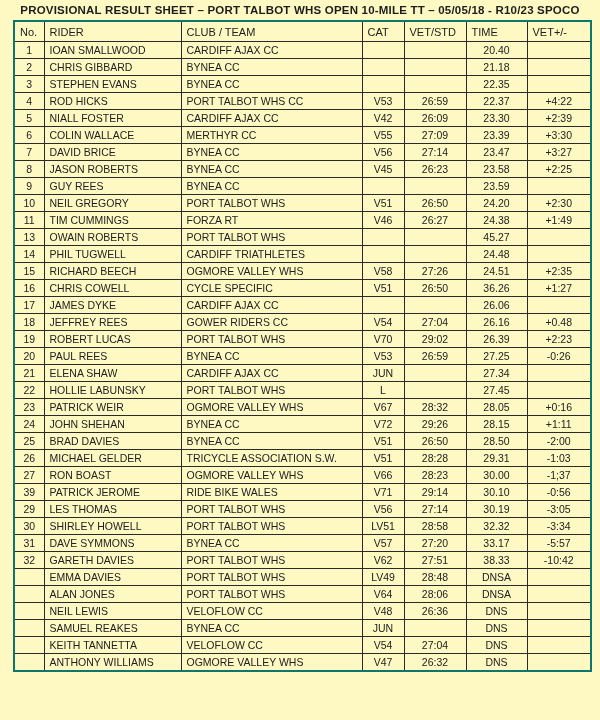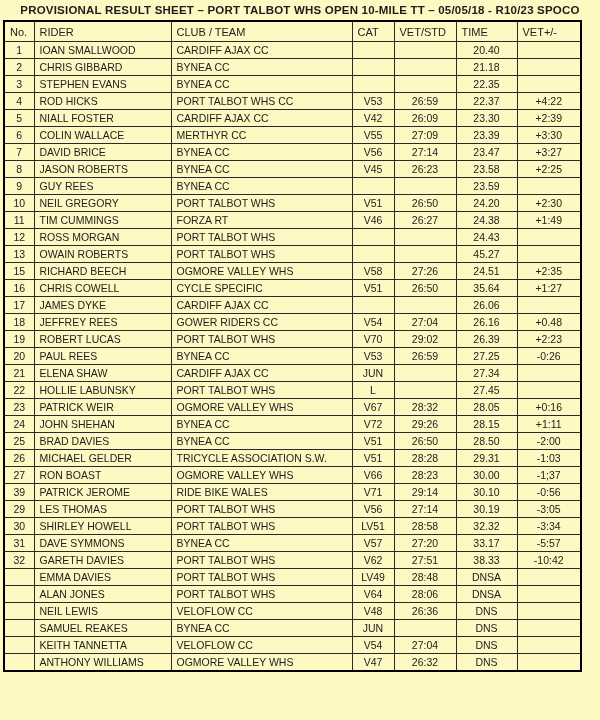--- a/index.html
+++ b/index.html
@@ -21,24 +21,24 @@
     padding-top: 4px;
     text-align: center;
     font-size: 11.5px;
     font-weight: bold;
     letter-spacing: 0.2px;
     color: #1c1c1c;
   }
   table.results {
     border-collapse: collapse;
     table-layout: fixed;
-    margin-left: 3px;
+    margin-left: 13px;
     margin-top: 4px;
     width: 577px;
-    border: 2px solid #000000;
+    border: 2px solid #0f766e;
   }
   table.results th,
   table.results td {
     border: 1px solid #2a2a2a;
     padding: 0 5px;
     overflow: hidden;
     white-space: nowrap;
     vertical-align: middle;
   }
   table.results th {
@@ -182,53 +182,53 @@
         <tr>
           <td class="c">11</td>
           <td class="l">TIM CUMMINGS</td>
           <td class="l">FORZA RT</td>
           <td class="c">V46</td>
           <td class="c">26:27</td>
           <td class="c">24.38</td>
           <td class="c">+1:49</td>
         </tr>
         <tr>
-          <td class="c">12</td>
-          <td class="l">ROSS MORGAN</td>
-          <td class="l">PORT TALBOT WHS</td>
-          <td class="c"></td>
-          <td class="c"></td>
-          <td class="c">24.43</td>
-          <td class="c"></td>
-        </tr>
-        <tr>
           <td class="c">13</td>
           <td class="l">OWAIN ROBERTS</td>
           <td class="l">PORT TALBOT WHS</td>
           <td class="c"></td>
           <td class="c"></td>
           <td class="c">45.27</td>
+          <td class="c"></td>
+        </tr>
+        <tr>
+          <td class="c">14</td>
+          <td class="l">PHIL TUGWELL</td>
+          <td class="l">CARDIFF TRIATHLETES</td>
+          <td class="c"></td>
+          <td class="c"></td>
+          <td class="c">24.48</td>
           <td class="c"></td>
         </tr>
         <tr>
           <td class="c">15</td>
           <td class="l">RICHARD BEECH</td>
           <td class="l">OGMORE VALLEY WHS</td>
           <td class="c">V58</td>
           <td class="c">27:26</td>
           <td class="c">24.51</td>
           <td class="c">+2:35</td>
         </tr>
         <tr>
           <td class="c">16</td>
           <td class="l">CHRIS COWELL</td>
           <td class="l">CYCLE SPECIFIC</td>
           <td class="c">V51</td>
           <td class="c">26:50</td>
-          <td class="c">35.64</td>
+          <td class="c">36.26</td>
           <td class="c">+1:27</td>
         </tr>
         <tr>
           <td class="c">17</td>
           <td class="l">JAMES DYKE</td>
           <td class="l">CARDIFF AJAX CC</td>
           <td class="c"></td>
           <td class="c"></td>
           <td class="c">26.06</td>
           <td class="c"></td>

